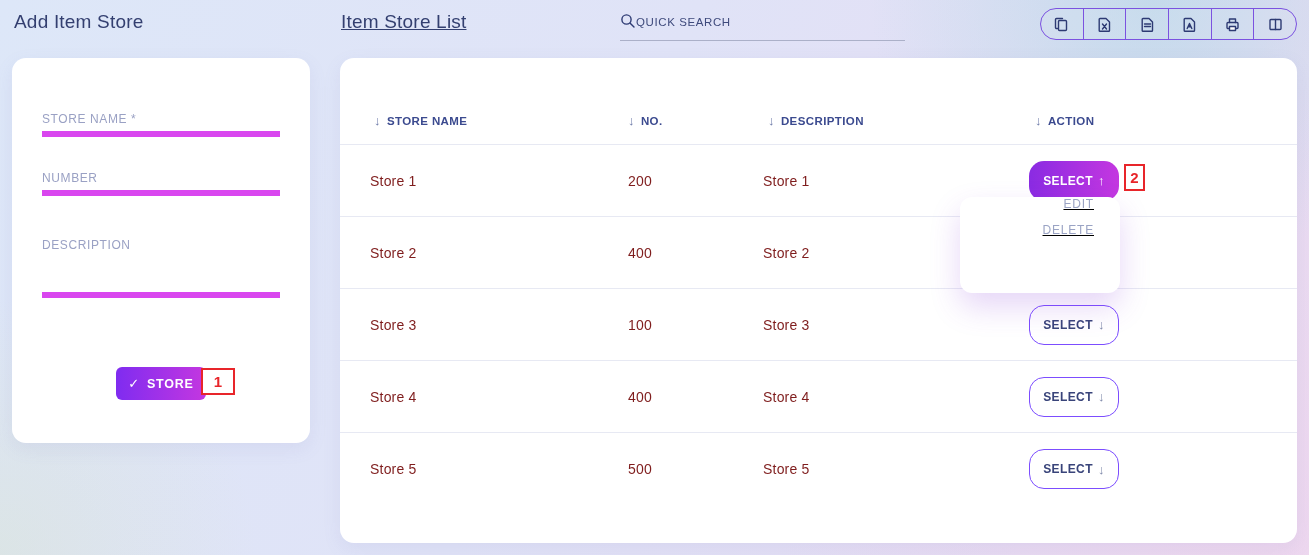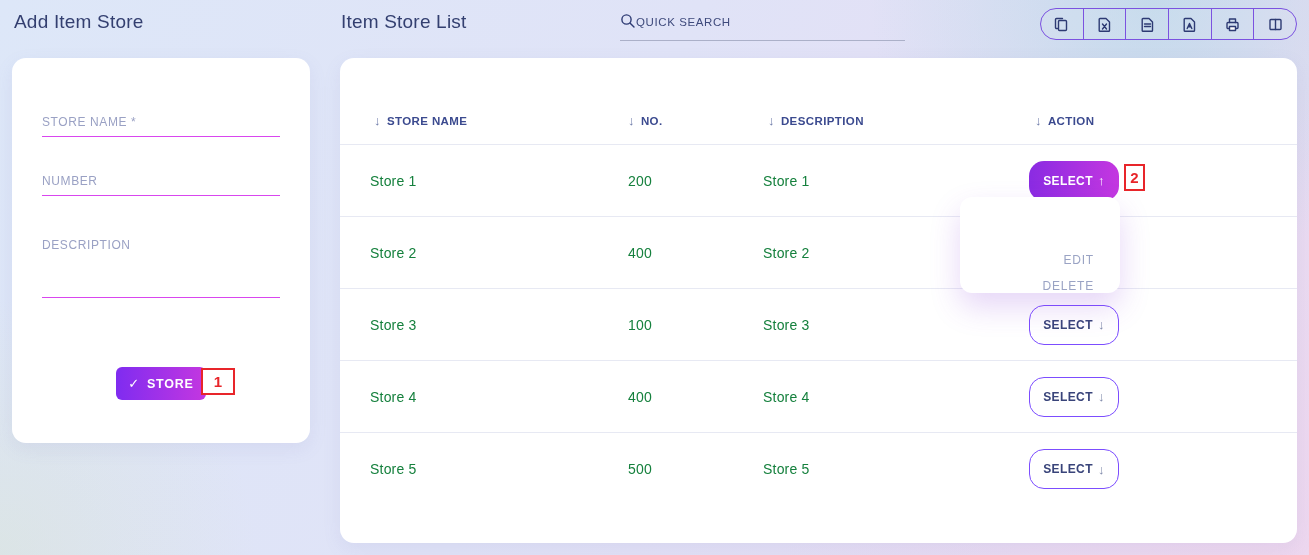--- a/index.html
+++ b/index.html
@@ -14,21 +14,21 @@
       radial-gradient(circle at 88% 0%, rgba(170,215,228,.55), rgba(170,215,228,0) 22%),
       radial-gradient(circle at 0% 100%, rgba(214,226,196,.35), rgba(214,226,196,0) 18%),
       radial-gradient(circle at 96% 100%, rgba(238,212,238,.65), rgba(238,212,238,0) 35%),
       linear-gradient(115deg, #dde7f8 0%, #e0e3f7 45%, #e5ddf4 80%, #ecdcf0 100%);
   }
   .panel-title {
     position:absolute; top:11px;
     font-size:19px; color:#333f70; font-weight:500; letter-spacing:.2px;
   }
   #title-add { left:14px;text-align:right; }
-  #title-list { left:341px; }
+  #title-list { left:341px;text-decoration:underline; }
 
   
   #search {
     position:absolute; left:620px; top:9px; width:285px; height:32px;
     border-bottom:1px solid #abb0c8; display:flex; align-items:flex-start; 
     cursor:text;
   }
   #search svg { margin-top:4px; }
   #search .ph { font-size:11.5px; color:#3e4a7c; letter-spacing:.6px; margin-top:7px; }
 
@@ -45,21 +45,21 @@
   .tb-btn:first-child { border-left:none; }
 
   
   .card { position:absolute; background:#fff; border-radius:14px; box-shadow:0 6px 18px rgba(120,120,190,.10); }
   #form-card { left:12px; top:58px; width:298px; height:385px; }
   #table-card { left:340px; top:58px; width:957px; height:485px; }
 
   
   .u-input {
     position:absolute; left:30px; width:238px; border:none; outline:none;
-    border-bottom:1px solid #d946ef; background:transparent;
+    border-bottom:6px solid #d946ef; background:transparent;
     font-family:"Liberation Sans",sans-serif; font-size:12px; color:#4a5580;
     letter-spacing:.6px;
   }
   .u-input::placeholder, textarea.u-input::placeholder { color:#9aa1c4; opacity:1; letter-spacing:.6px; }
   #fld-store  { top:49px;  height:30px; }
   #fld-number { top:108px; height:30px; }
   #fld-desc   { top:160px; height:80px; resize:none; padding-top:20px; }
 
   #save-btn {
     position:absolute; left:104px; top:309px; width:90px; height:33px;
@@ -75,43 +75,43 @@
   #tbl-head { position:relative; height:87px; border-bottom:1px solid #e7e9f3; }
   .hcell {
     position:absolute; bottom:16px; display:flex; gap:6px; align-items:center;
     font-size:11.5px; font-weight:bold; color:#3b4a8f; letter-spacing:.4px; cursor:pointer;
   }
   .hcell .arr { color:#6d7aa8; font-weight:normal; font-size:13px; }
   #hc-0 { left:34px; } #hc-1 { left:288px; } #hc-2 { left:428px; } #hc-3 { left:695px; }
 
   .trow { position:relative; height:72px; border-bottom:1px solid #e7e9f3; background:transparent; }
   .trow:last-child { border-bottom:none; }
-  .tcell { position:absolute; top:50%; transform:translateY(-50%); font-size:14px; color:#15803d; letter-spacing:.2px; }
+  .tcell { position:absolute; top:50%; transform:translateY(-50%); font-size:14px; color:#7f1d1d; letter-spacing:.2px; }
   .c-name { left:30px; } .c-no { left:288px; } .c-desc { left:423px; }
 
   .sel-btn {
     position:absolute; left:689px; top:50%; transform:translateY(-50%);
     width:90px; height:40px; border-radius:15px; cursor:pointer;
     display:flex; align-items:center; justify-content:center; gap:5px;
     font-family:"Liberation Sans",sans-serif; font-size:12px; font-weight:bold; letter-spacing:.4px;
     background:#fff; border:1px solid #7c4dff; color:#39447a;
   }
   .sel-btn .arr { font-weight:normal; color:#7d87a9; font-size:13px; }
   .sel-btn.open {
     background:linear-gradient(90deg,#8a2be2,#c437e0); border:none; color:#fff;
   }
   .sel-btn.open .arr { color:#fff; }
 
   
   #dropdown {
     position:absolute; left:960px; top:197px; width:160px; height:96px;
     background:#fff; border-radius:12px; z-index:6;
     box-shadow:0 14px 30px rgba(140,70,220,.22);
-    display:flex; flex-direction:column; align-items:flex-end; justify-content:flex-end;
-    gap:12px; padding-right:26px;
+    display:flex; flex-direction:column; align-items:flex-end; justify-content:flex-start;
+    gap:12px; padding-right:26px;text-decoration:underline;
   }
   .dd-item { font-size:12px; color:#9aa3c4; letter-spacing:.8px; cursor:pointer; }
 
   
   .marker {
     position:absolute; z-index:10; background:#fff; border:2px solid #e8252a;
     color:#e8252a; font-weight:bold; font-size:15px;
     display:flex; align-items:center; justify-content:center;
   }
   #marker-1 { left:201px; top:368px; width:34px; height:27px; }

